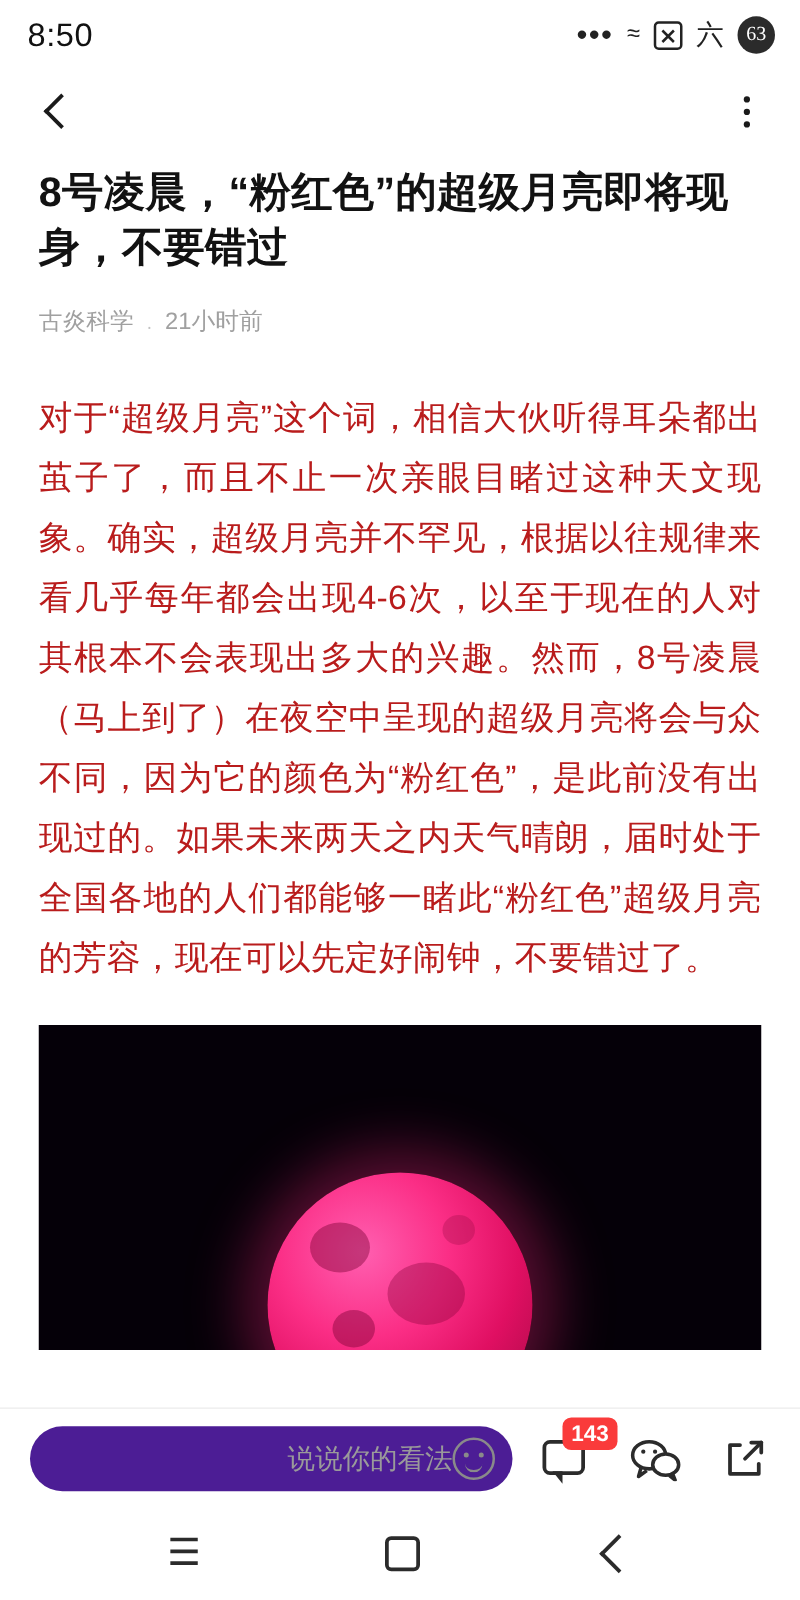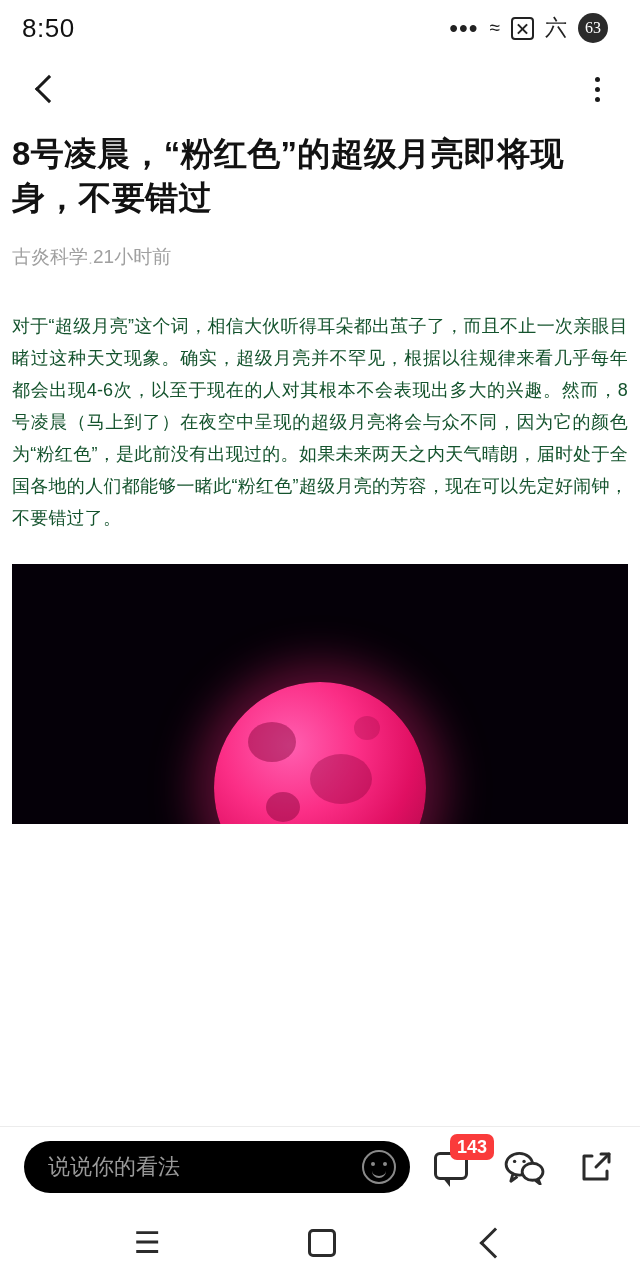--- a/index.html
+++ b/index.html
@@ -19,21 +19,21 @@
     flex-direction: column;
   }
 
   
   .statusbar {
     height: 56px;
     flex: 0 0 56px;
     display: flex;
     align-items: center;
     justify-content: space-between;
-    padding: 0 32px 0 22px;
+    padding: 0 20px 0 22px;
     background: #ffffff;
   }
   .status-time {
     font-size: 26px;
     color: #111;
     letter-spacing: 0.5px;
   }
   .status-right {
     display: flex;
     align-items: center;
@@ -119,44 +119,45 @@
     width: 5px; height: 5px;
     border-radius: 50%;
     background: #1a1a1a;
     display: block;
   }
 
   
   .article {
     flex: 1 1 auto;
     overflow: hidden;
-    padding: 0 12px;
+    padding: 0 31px;
     position: relative;
   }
   .headline {
     font-size: 33px;
     line-height: 1.33;
     font-weight: bold;
     color: #121212;
     letter-spacing: 0.3px;
     margin-top: 10px;
   }
   .meta {
     margin-top: 24px;
     font-size: 19px;
     color: #a0a0a0;
     display: flex;
     align-items: flex-end;
+    gap: 10px;
   }
   .meta .dot { font-size: 15px; color: #c0c0c0; }
   .body-text {
     margin-top: 40px;
-    font-size: 18px;
+    font-size: 27px;
     line-height: 1.78;
-    color: #14532d;
+    color: #b91c1c;
     text-align: justify;
     letter-spacing: 0.2px;
   }
 
   
   .photo {
     margin-top: 30px;
     width: 100%;
     height: 260px;
     background: #050008;
@@ -193,25 +194,25 @@
     background: #ffffff;
     border-top: 1px solid #ececec;
     display: flex;
     align-items: center;
     padding: 0 24px;
     gap: 22px;
   }
   .comment-input {
     flex: 1 1 auto;
     height: 52px;
-    background: #000000;
+    background: #4c1d95;
     border-radius: 26px;
     display: flex;
     align-items: center;
-    justify-content: space-between;
+    justify-content: flex-end;
     padding: 0 14px 0 24px;
   }
   .comment-placeholder {
     font-size: 22px;
     color: #9a9a9a;
   }
   .emoji-icon {
     width: 34px; height: 34px;
     border-radius: 50%;
     border: 2px solid #8a8a8a;

